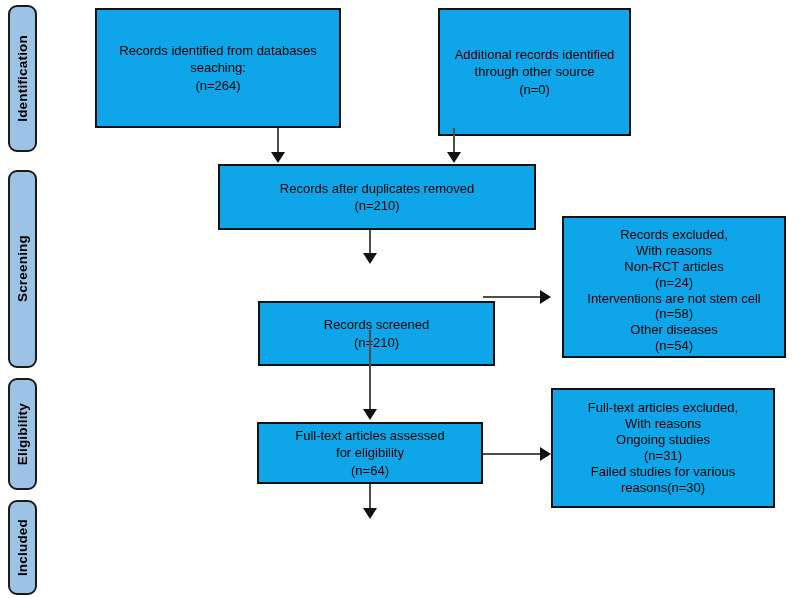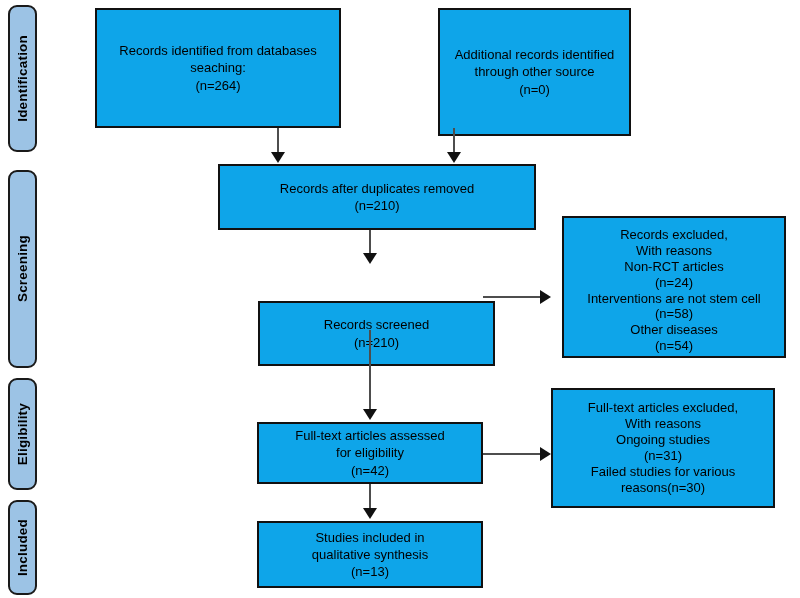--- a/index.html
+++ b/index.html
@@ -156,37 +156,32 @@
 
   <div class="hline" style="left:483px; top:296px; width:58px;"></div>
   <div class="arrow-right" style="left:540px; top:290px;"></div>
 
   <div class="vline" style="left:369px; top:330px; height:80px;"></div>
   <div class="arrow-down" style="left:363px; top:409px;"></div>
 
   <div class="flow-box" style="left:257px; top:422px; width:226px; height:62px;">
     <span class="box-text">Full-text articles assessed
 for eligibility
-(n=42)</span>
+(n=64)</span>
   </div>
 
   <div class="flow-box tight" style="left:551px; top:388px; width:224px; height:120px;align-items:center;">
     <span class="box-text">Full-text articles excluded,
 With reasons
 Ongoing studies
 (n=31)
 Failed studies for various
 reasons(n=30)</span>
   </div>
 
   <div class="hline" style="left:483px; top:453px; width:58px;"></div>
   <div class="arrow-right" style="left:540px; top:447px;"></div>
 
   <div class="vline" style="left:369px; top:484px; height:26px;"></div>
   <div class="arrow-down" style="left:363px; top:508px;"></div>
 
-  <div class="flow-box" style="left:257px; top:521px; width:226px; height:67px;">
-    <span class="box-text">Studies included in
-qualitative synthesis
-(n=13)</span>
-  </div>
 
 </div>
 
 </body></html>

